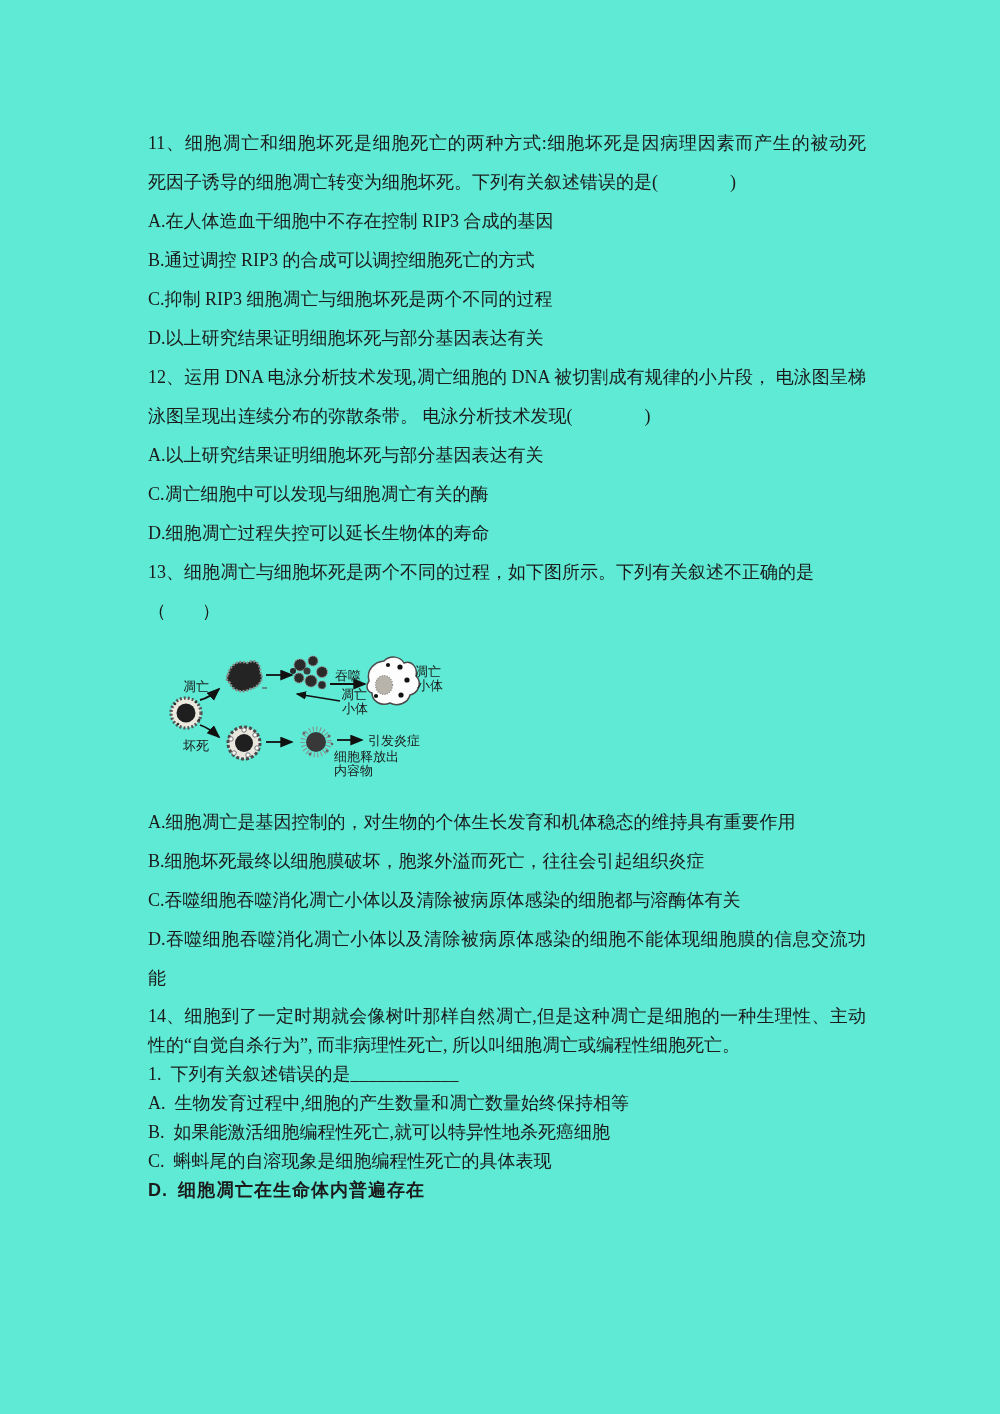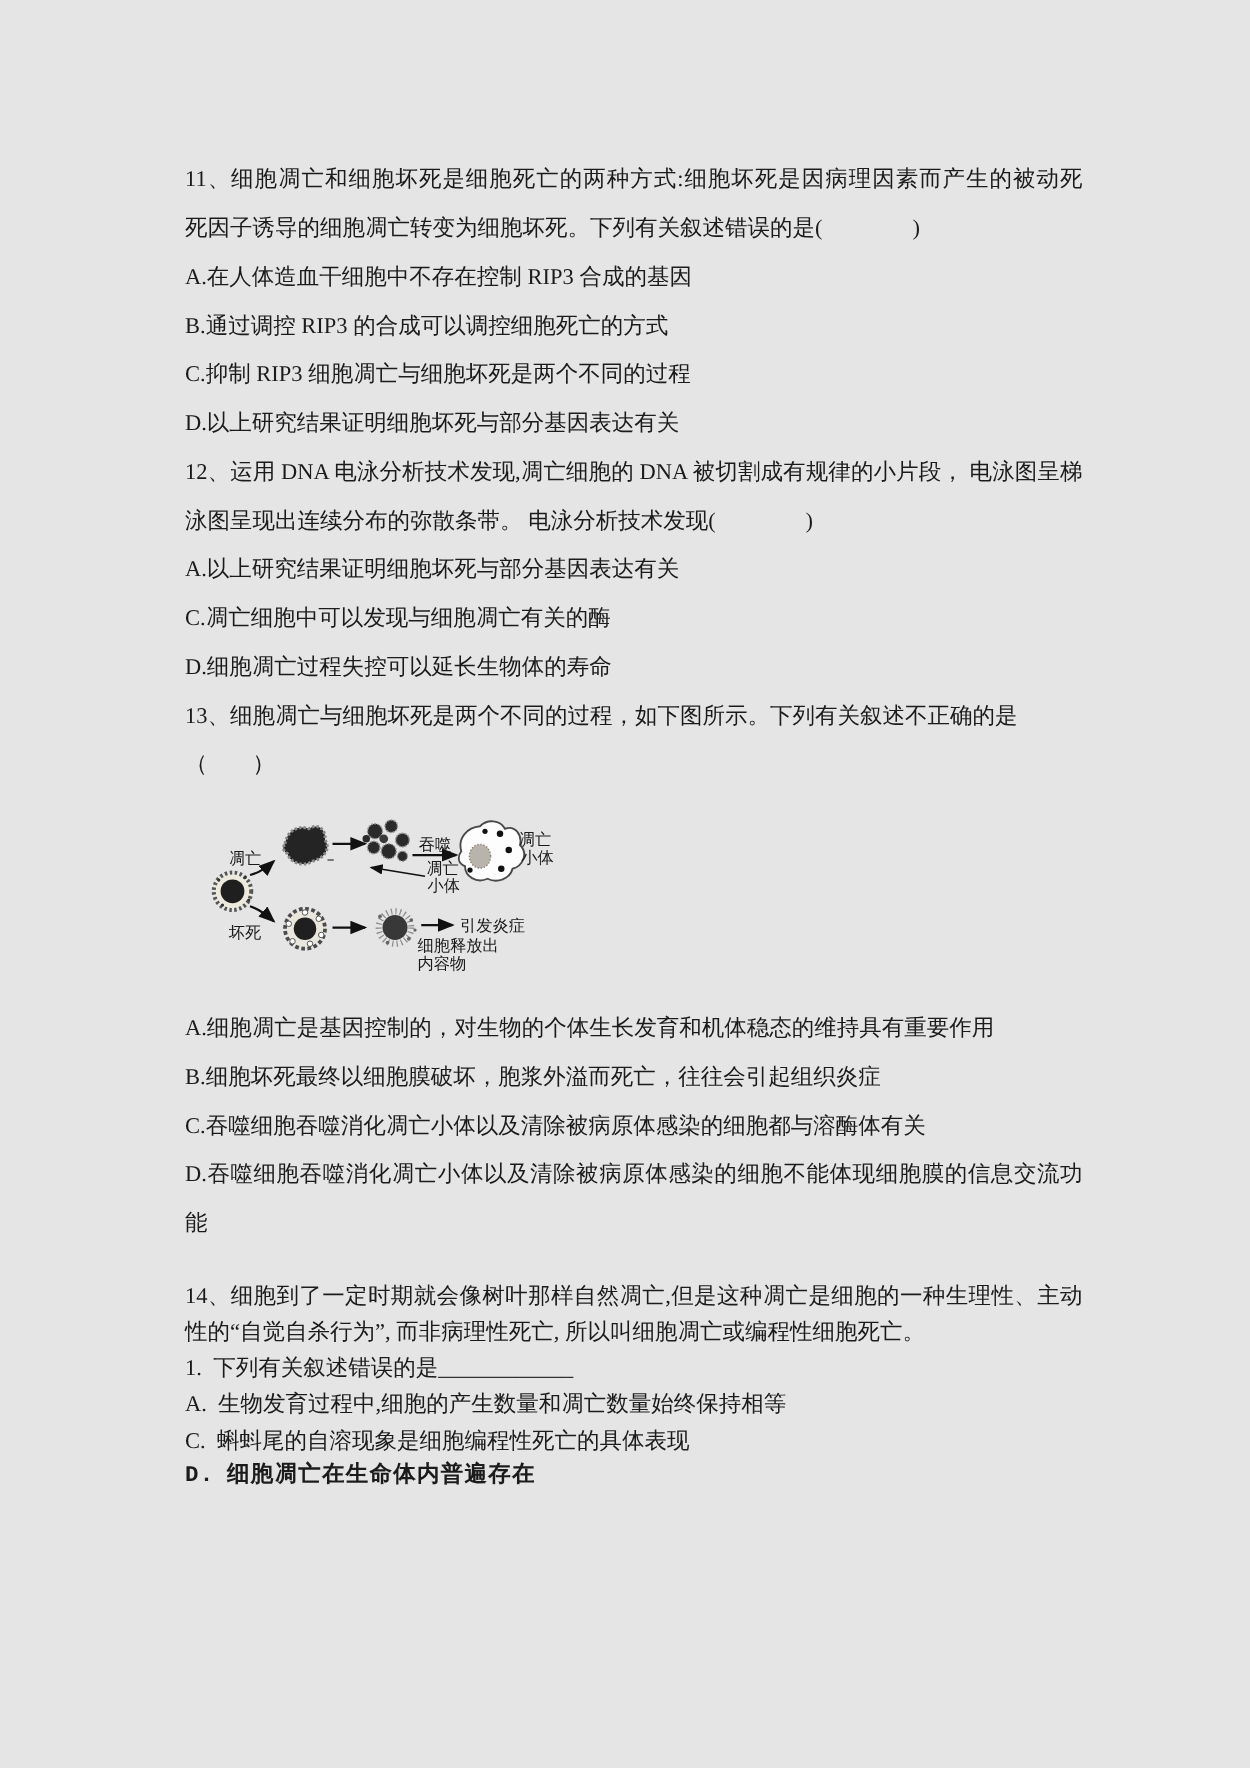--- a/index.html
+++ b/index.html
@@ -1,40 +1,40 @@
 <!DOCTYPE html>
 <html><head>
 <meta charset="utf-8">
 <style>
   html,body { margin:0; padding:0; background:#ffffff; }
   .page {
     position:relative;
     width:1000px;
     height:1414px;
-    background:#e5e5e5;
+    background:#5eead4;
     color:#1b1b1b;
     font-family:"Liberation Serif","DejaVu Serif",serif;
     overflow:hidden;
   }
   .content {
     position:absolute;
     left:148px;
     top:124px;
     width:718px;
     font-size:18px;
   }
   .ln { height:39px; line-height:39px; }
   .just { text-align:justify; text-align-last:justify; }
   .diagram-row { height:156px; }
   .diagram-row svg { display:block; margin:16px 0 0 12px; }
-  .q14 { margin-top:24px; }
+  .q14 { margin-top:4px; }
   .q14 .ln { height:29px; line-height:29px; }
   .bold-opt {
     font-weight:bold;
-    font-family:Liberation Mono, monospace;
+    font-family:Liberation Sans, sans-serif;
     letter-spacing:1px;
   }
   .dg-text {
     font-family:"Liberation Sans","DejaVu Sans",sans-serif;
     font-size:13px;
     fill:#1a1a1a;
   }
 </style>
 </head>
 <body>
@@ -155,18 +155,19 @@
       <div class="ln">C.吞噬细胞吞噬消化凋亡小体以及清除被病原体感染的细胞都与溶酶体有关</div>
       <div class="ln just">D.吞噬细胞吞噬消化凋亡小体以及清除被病原体感染的细胞不能体现细胞膜的信息交流功</div>
       <div class="ln">能</div>
     </div>
 
     <div class="q14">
       <div class="ln just">14、细胞到了一定时期就会像树叶那样自然凋亡,但是这种凋亡是细胞的一种生理性、主动</div>
       <div class="ln">性的“自觉自杀行为”, 而非病理性死亡, 所以叫细胞凋亡或编程性细胞死亡。</div>
       <div class="ln">1. 下列有关叙述错误的是____________</div>
       <div class="ln">A. 生物发育过程中,细胞的产生数量和凋亡数量始终保持相等</div>
+      <div class="ln">B. 如果能激活细胞编程性死亡,就可以特异性地杀死癌细胞</div>
       <div class="ln">C. 蝌蚪尾的自溶现象是细胞编程性死亡的具体表现</div>
       <div class="ln bold-opt">D. 细胞凋亡在生命体内普遍存在</div>
     </div>
 
   </div>
 </div>
 
 </body></html>

